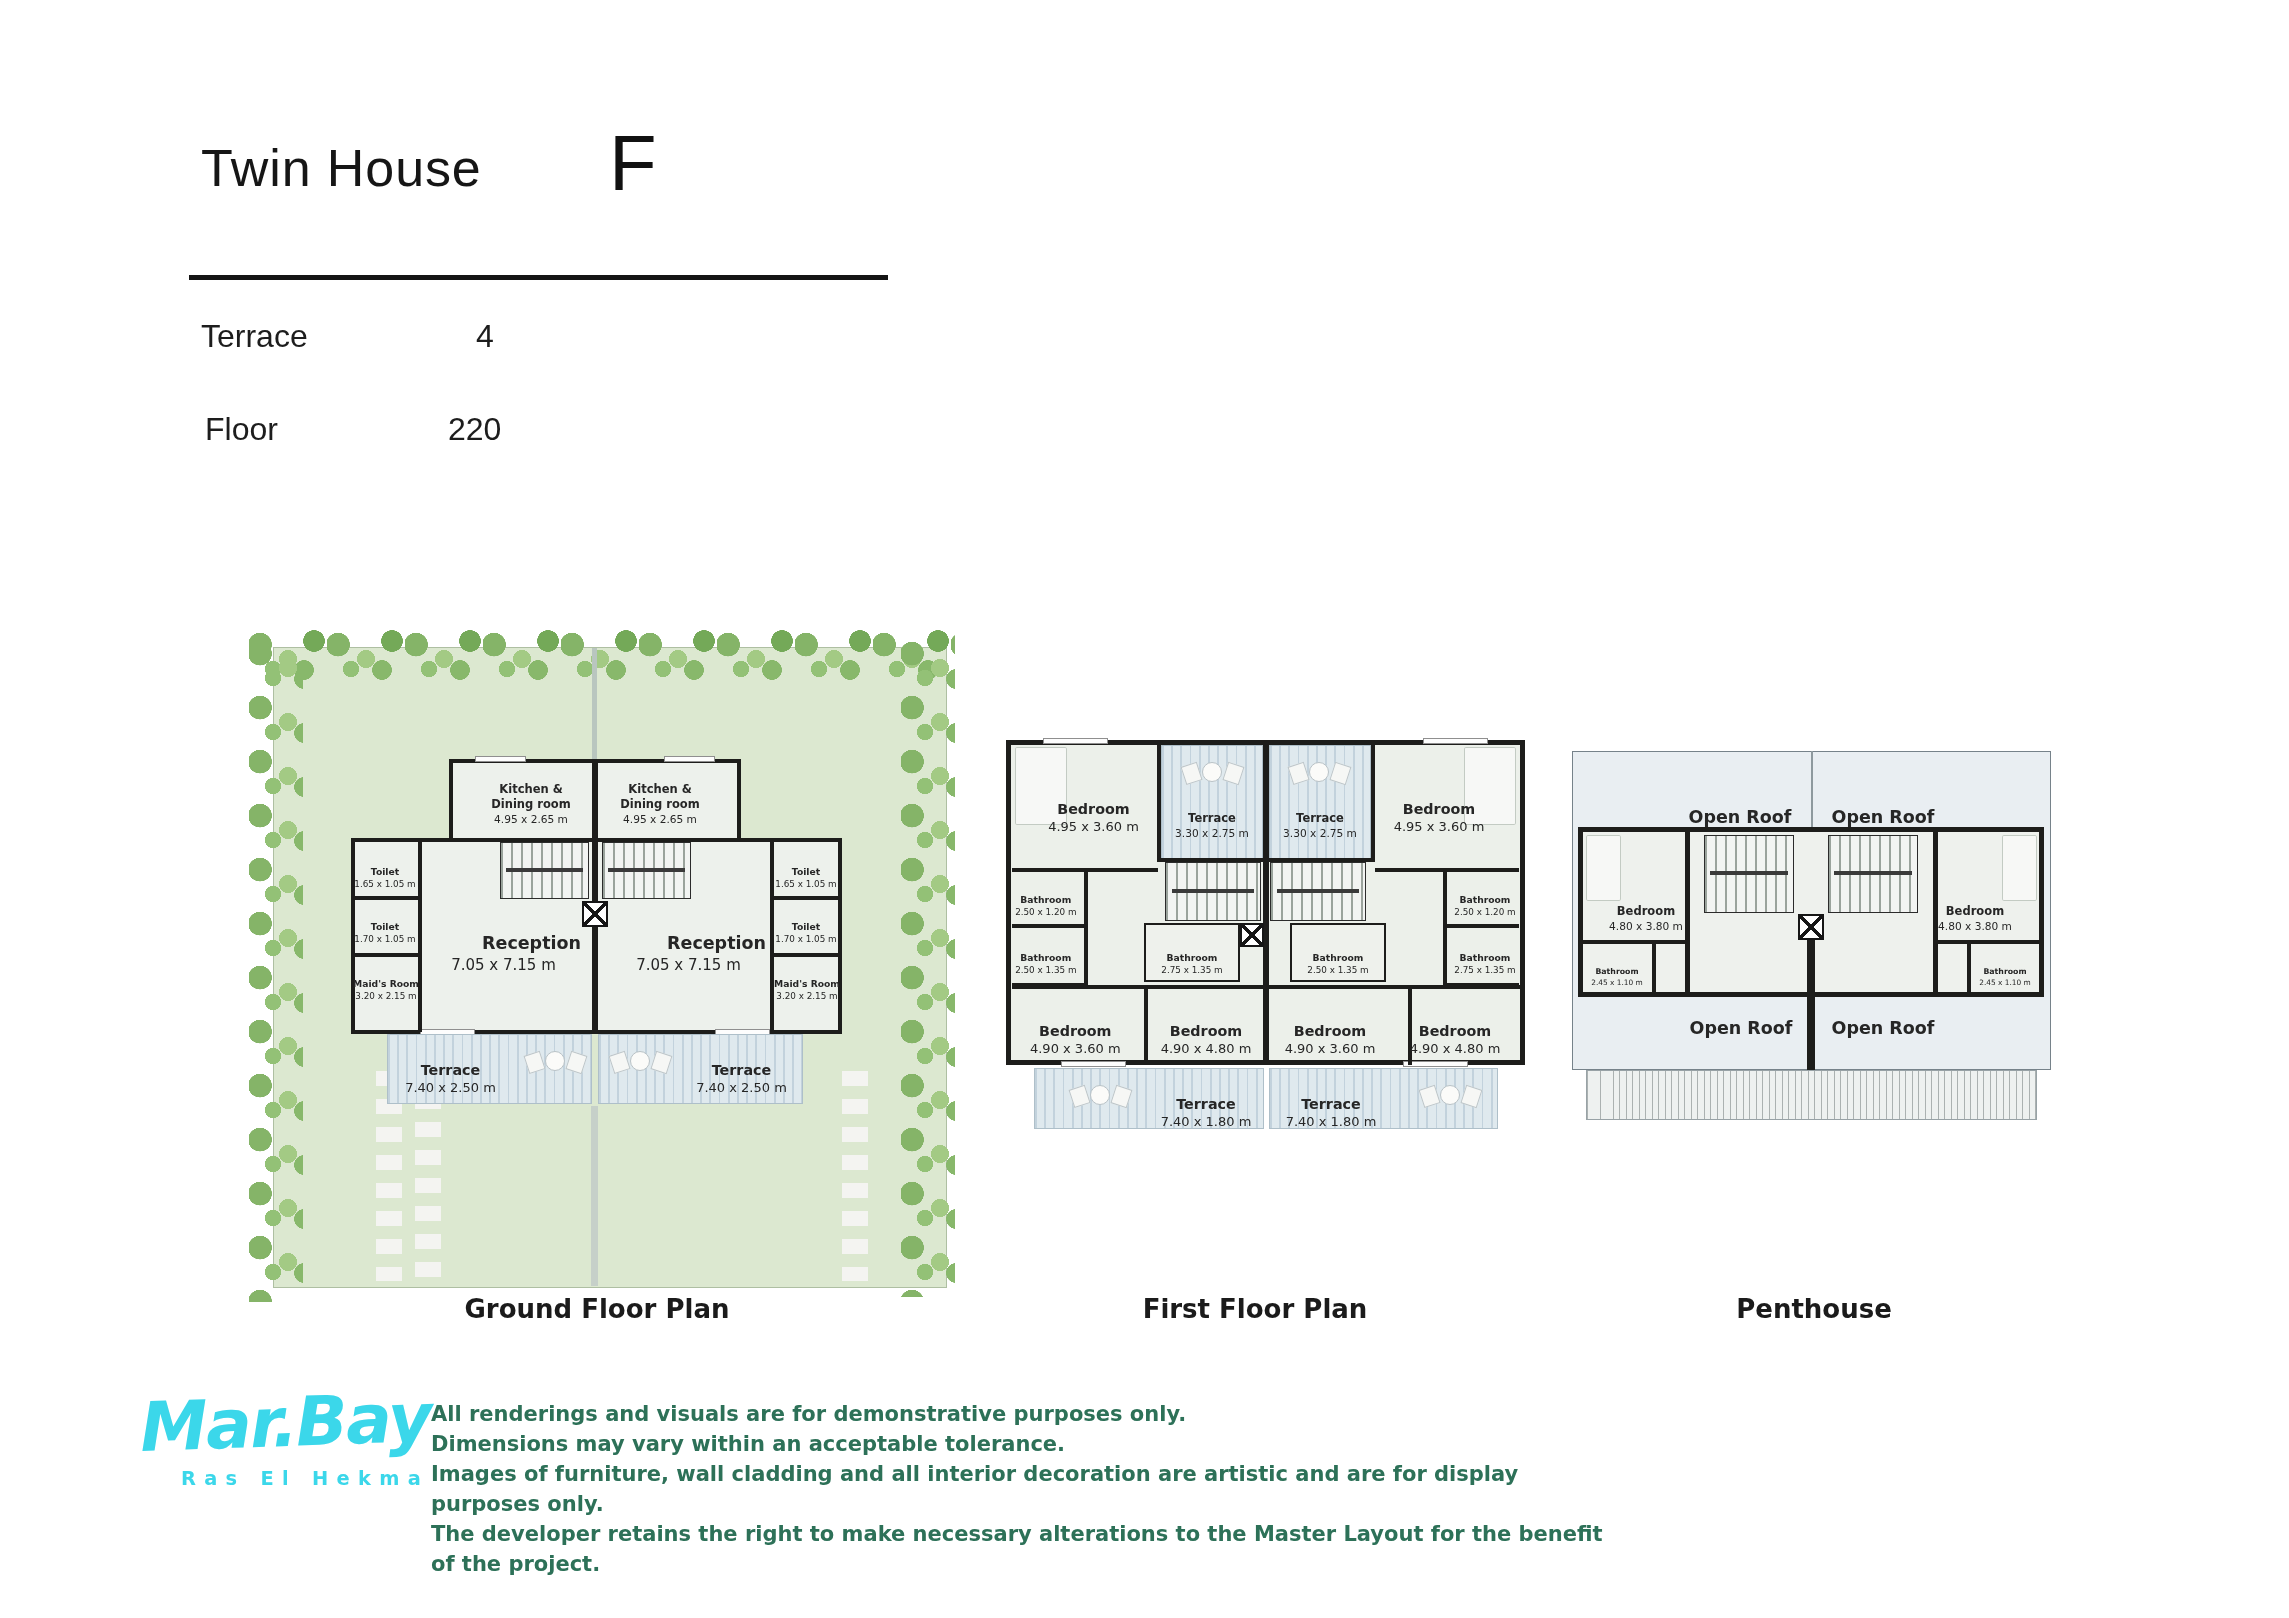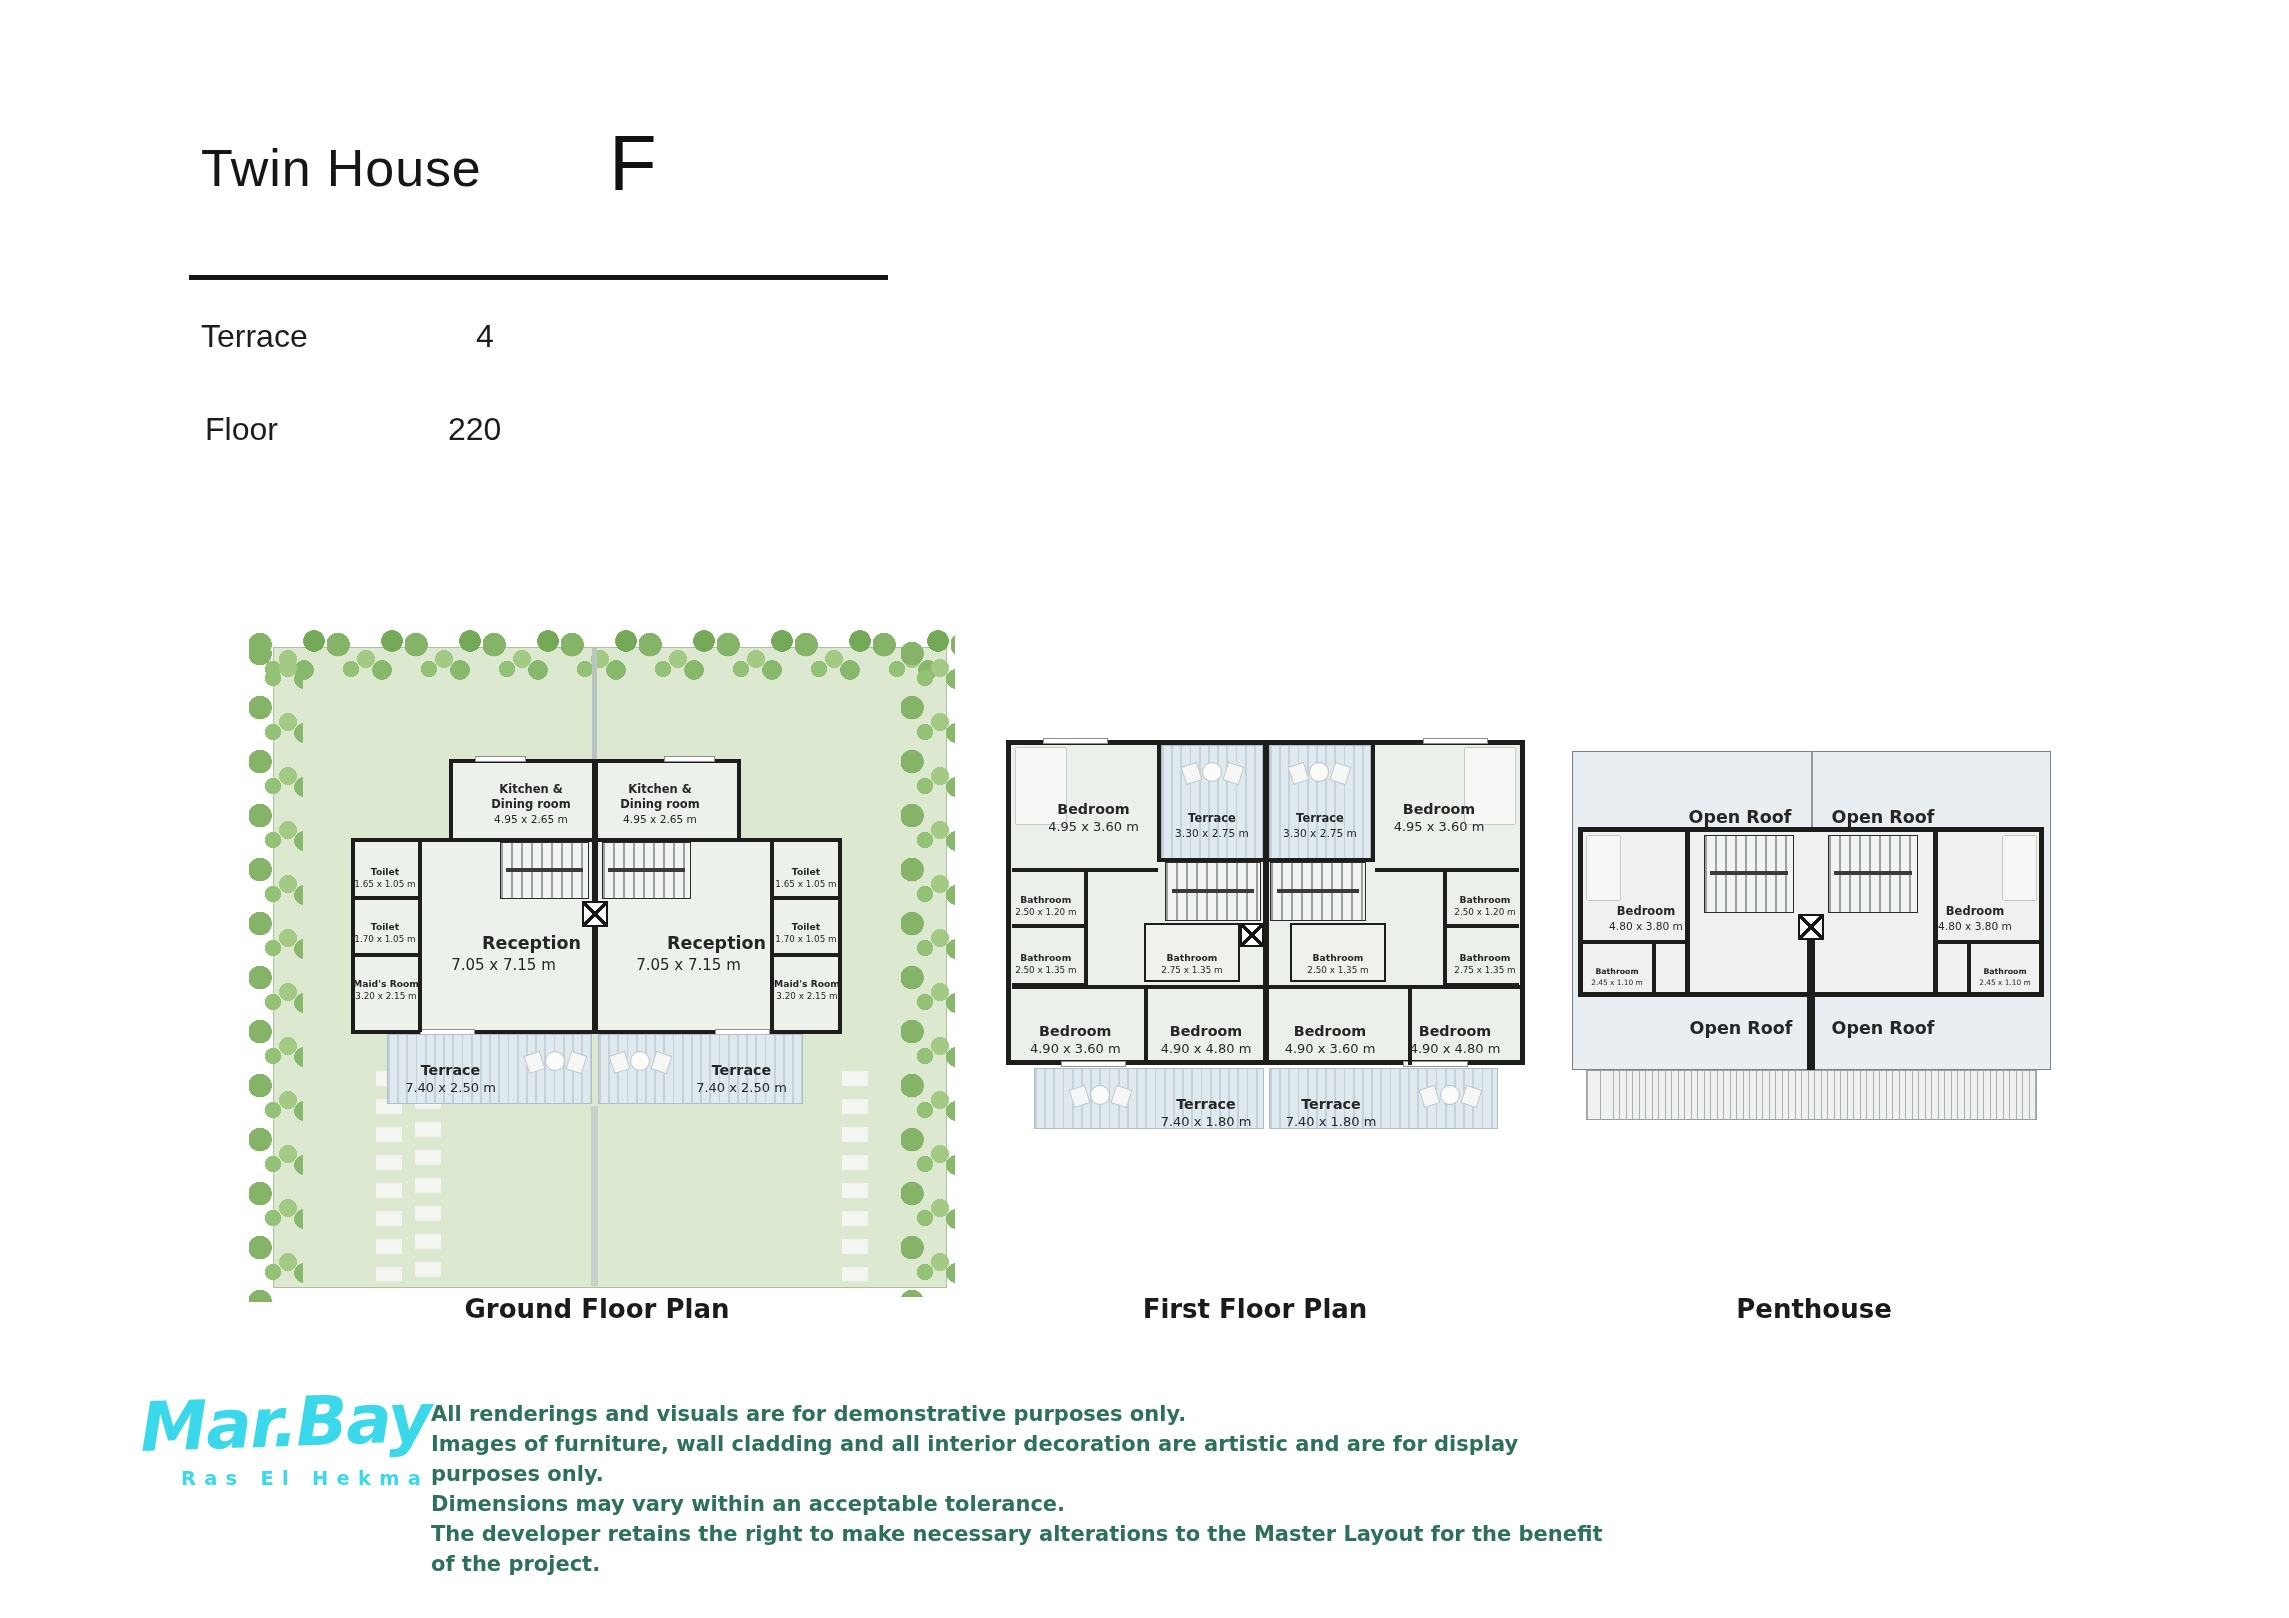--- a/index.html
+++ b/index.html
@@ -417,19 +417,19 @@
 
   <div class="caption" style="left:417px; top:1294px;">Ground Floor Plan</div>
   <div class="caption" style="left:1075px; top:1294px;">First Floor Plan</div>
   <div class="caption" style="left:1634px; top:1294px;">Penthouse</div>
 
   <div class="brand-name" style="left:140px; top:1383px;">Mar.Bay</div>
   <div class="brand-tagline" style="left:181px; top:1467px;">Ras El Hekma</div>
 
   <div class="disclaimer" style="left:431px; top:1399px; width:1200px;">
     <div>All renderings and visuals are for demonstrative purposes only.</div>
+    <div>Dimensions may vary within an acceptable tolerance.</div>
     <div>Images of furniture, wall cladding and all interior decoration are artistic and are for display purposes only.</div>
-    <div>Dimensions may vary within an acceptable tolerance.</div>
     <div>The developer retains the right to make necessary alterations to the Master Layout for the benefit of the project.</div>
   </div>
 
 </div>
 
 
 </body></html>

